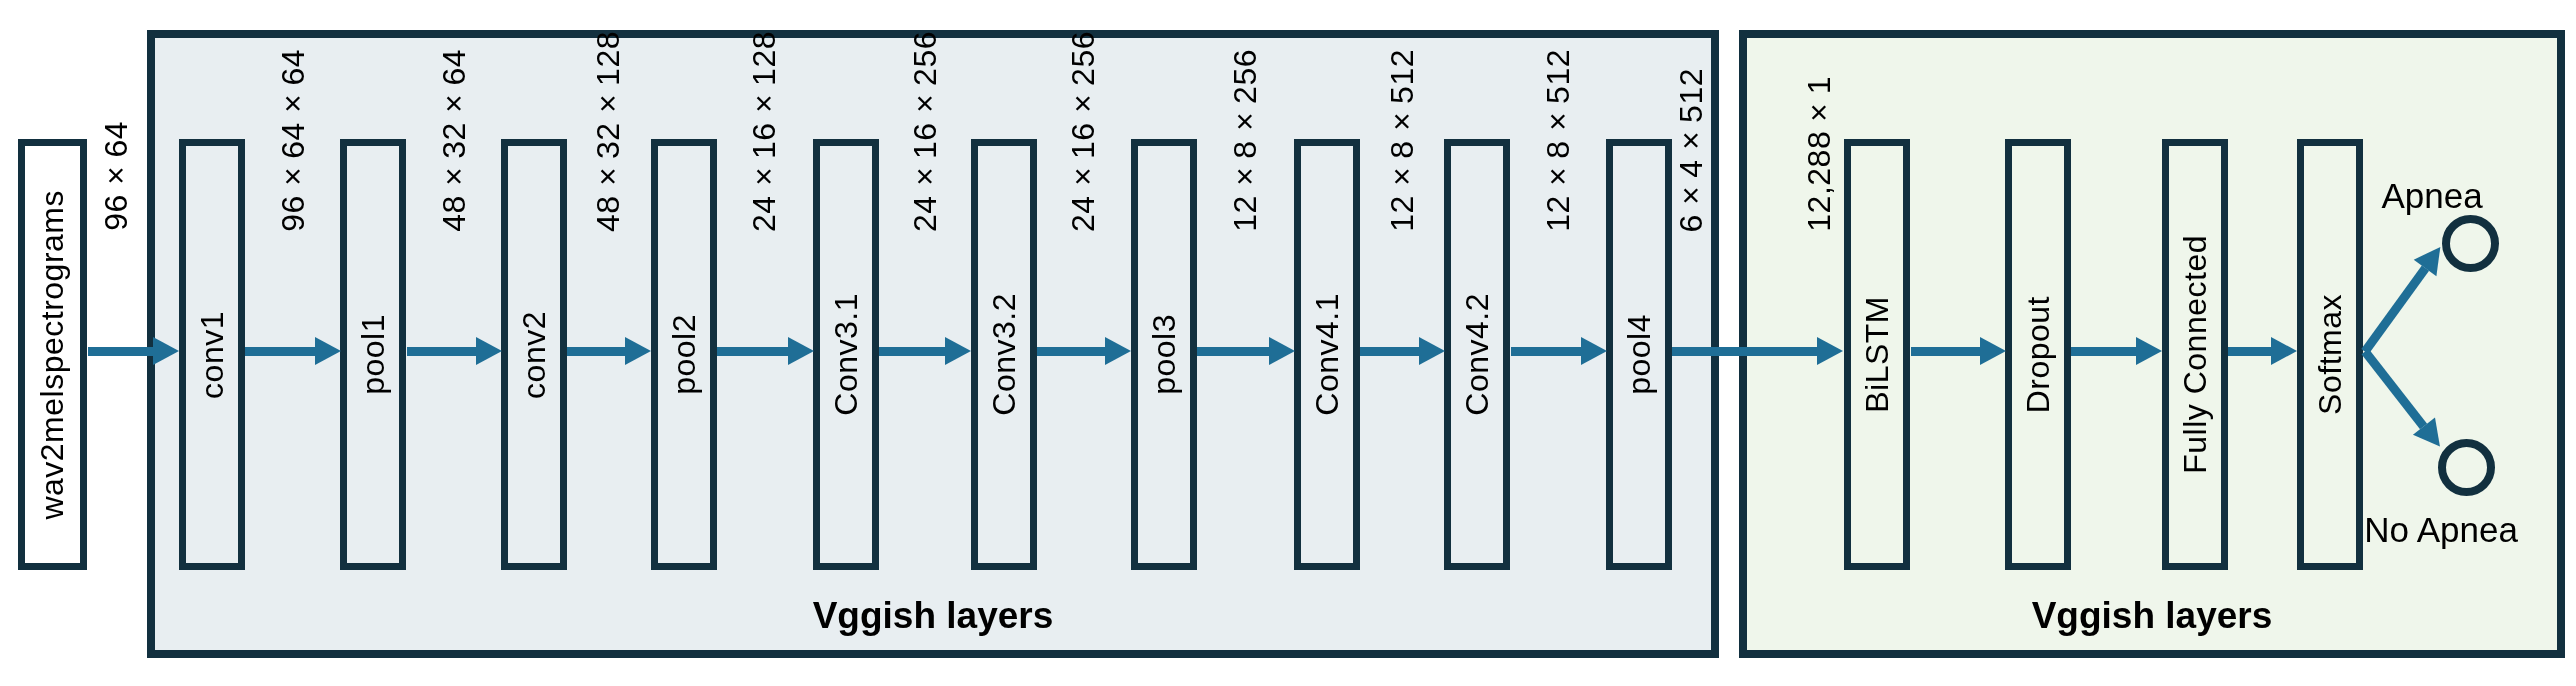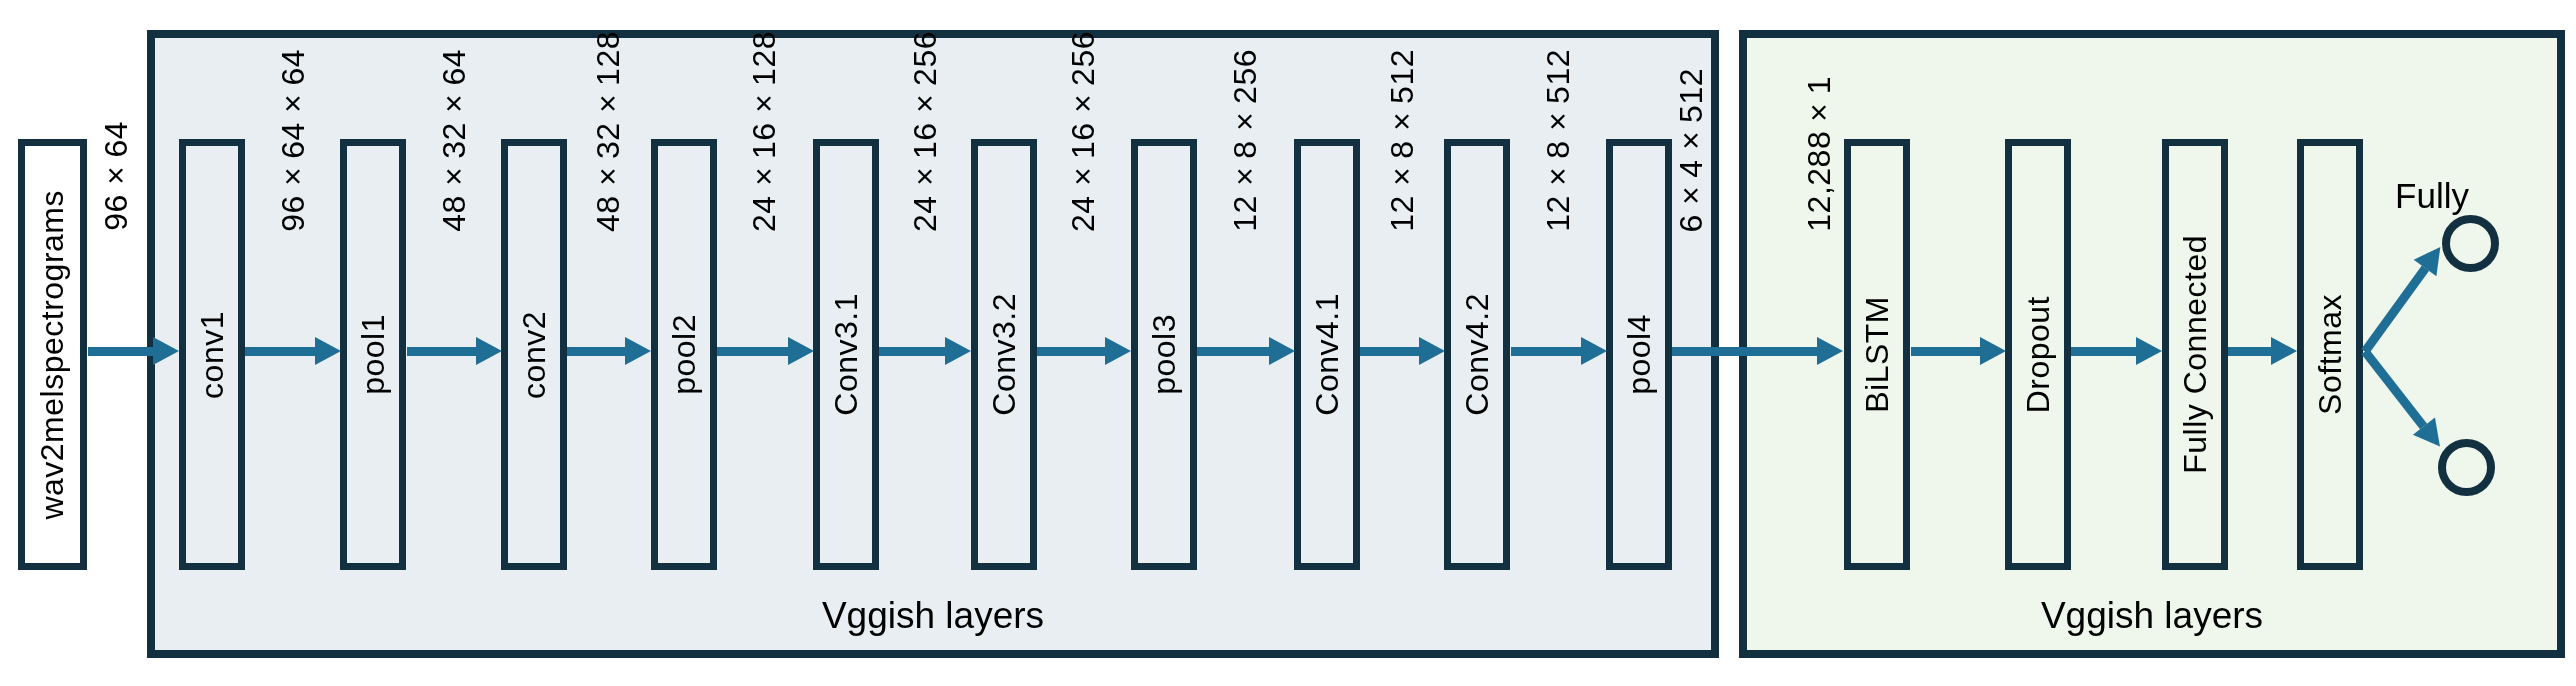--- a/index.html
+++ b/index.html
@@ -54,21 +54,21 @@
     white-space: nowrap;
     color: var(--text, #000000);
   }
   .dim.canvas-level { bottom: 455px; }   
 
   .caption {
     position: absolute;
     left: 0; right: 0; bottom: 13px;
     text-align: center;
     font-size: 37px;
-    font-weight: normal;
+    font-weight: bold;
     color: var(--text, #000000);
   }
 
   #input-box {
     position: absolute;
     left: 18.4px; top: 139px;
     width: 69px; height: 431px;
     background: #ffffff;
     border: 7.3px solid var(--outline, #12303F);
     display: flex; align-items: center; justify-content: center;
@@ -173,23 +173,24 @@
     <div class="layer-box" style="left:258px">
         <span class="vtext">Dropout</span>
       </div>
     <div class="layer-box" style="left:415px">
         <span class="vtext">Fully Connected</span>
       </div>
     <div class="layer-box" style="left:550px">
         <span class="vtext">Softmax</span>
       </div>
 
-    <div class="out-label" style="left:593px; width:184px; top:138px">Fully</div>
+    <div class="out-label" style="left:593px; width:184px; top:138px">Apnea</div>
     <div class="out-circle" style="left:695px; top:177px"></div>
     <div class="out-circle" style="left:691px; top:401px"></div>
+    <div class="out-label" style="left:593px; width:202px; top:472px">No Apnea</div>
 
     <div class="caption">Vggish layers</div>
   </div>
 
   <div class="arrow" style="left:88px;   width:65px"></div>
   <div class="arrow" style="left:245px;  width:70px"></div>
   <div class="arrow" style="left:407px;  width:69px"></div>
   <div class="arrow" style="left:567px;  width:58px"></div>
   <div class="arrow" style="left:717px;  width:71px"></div>
   <div class="arrow" style="left:879px;  width:66px"></div>

